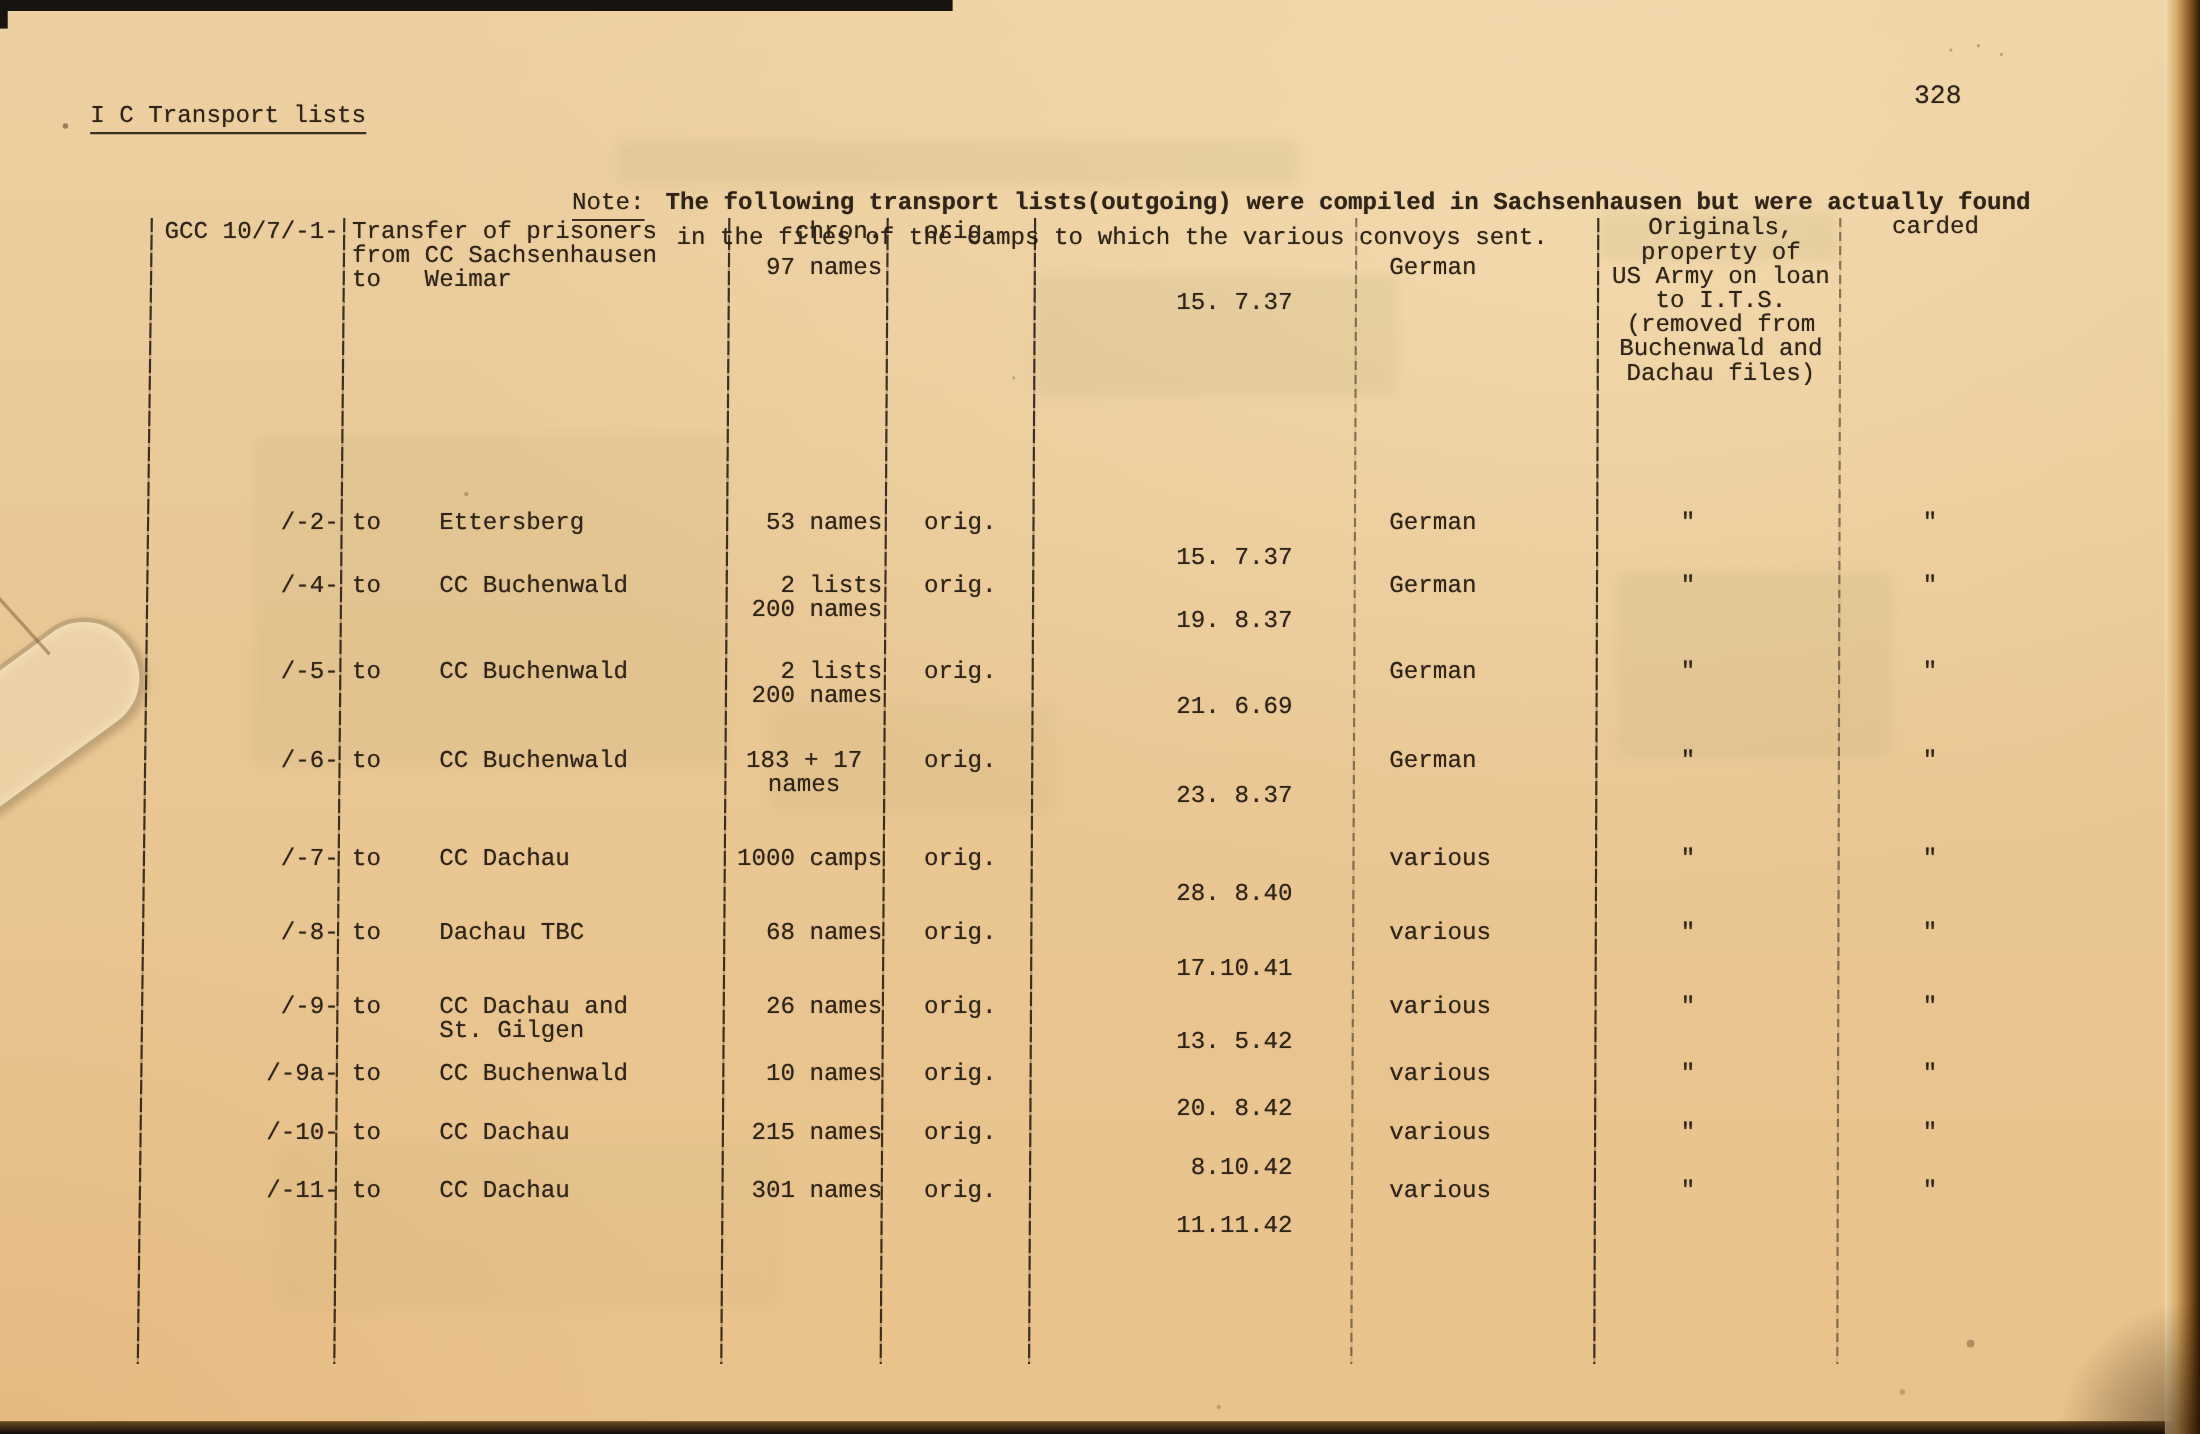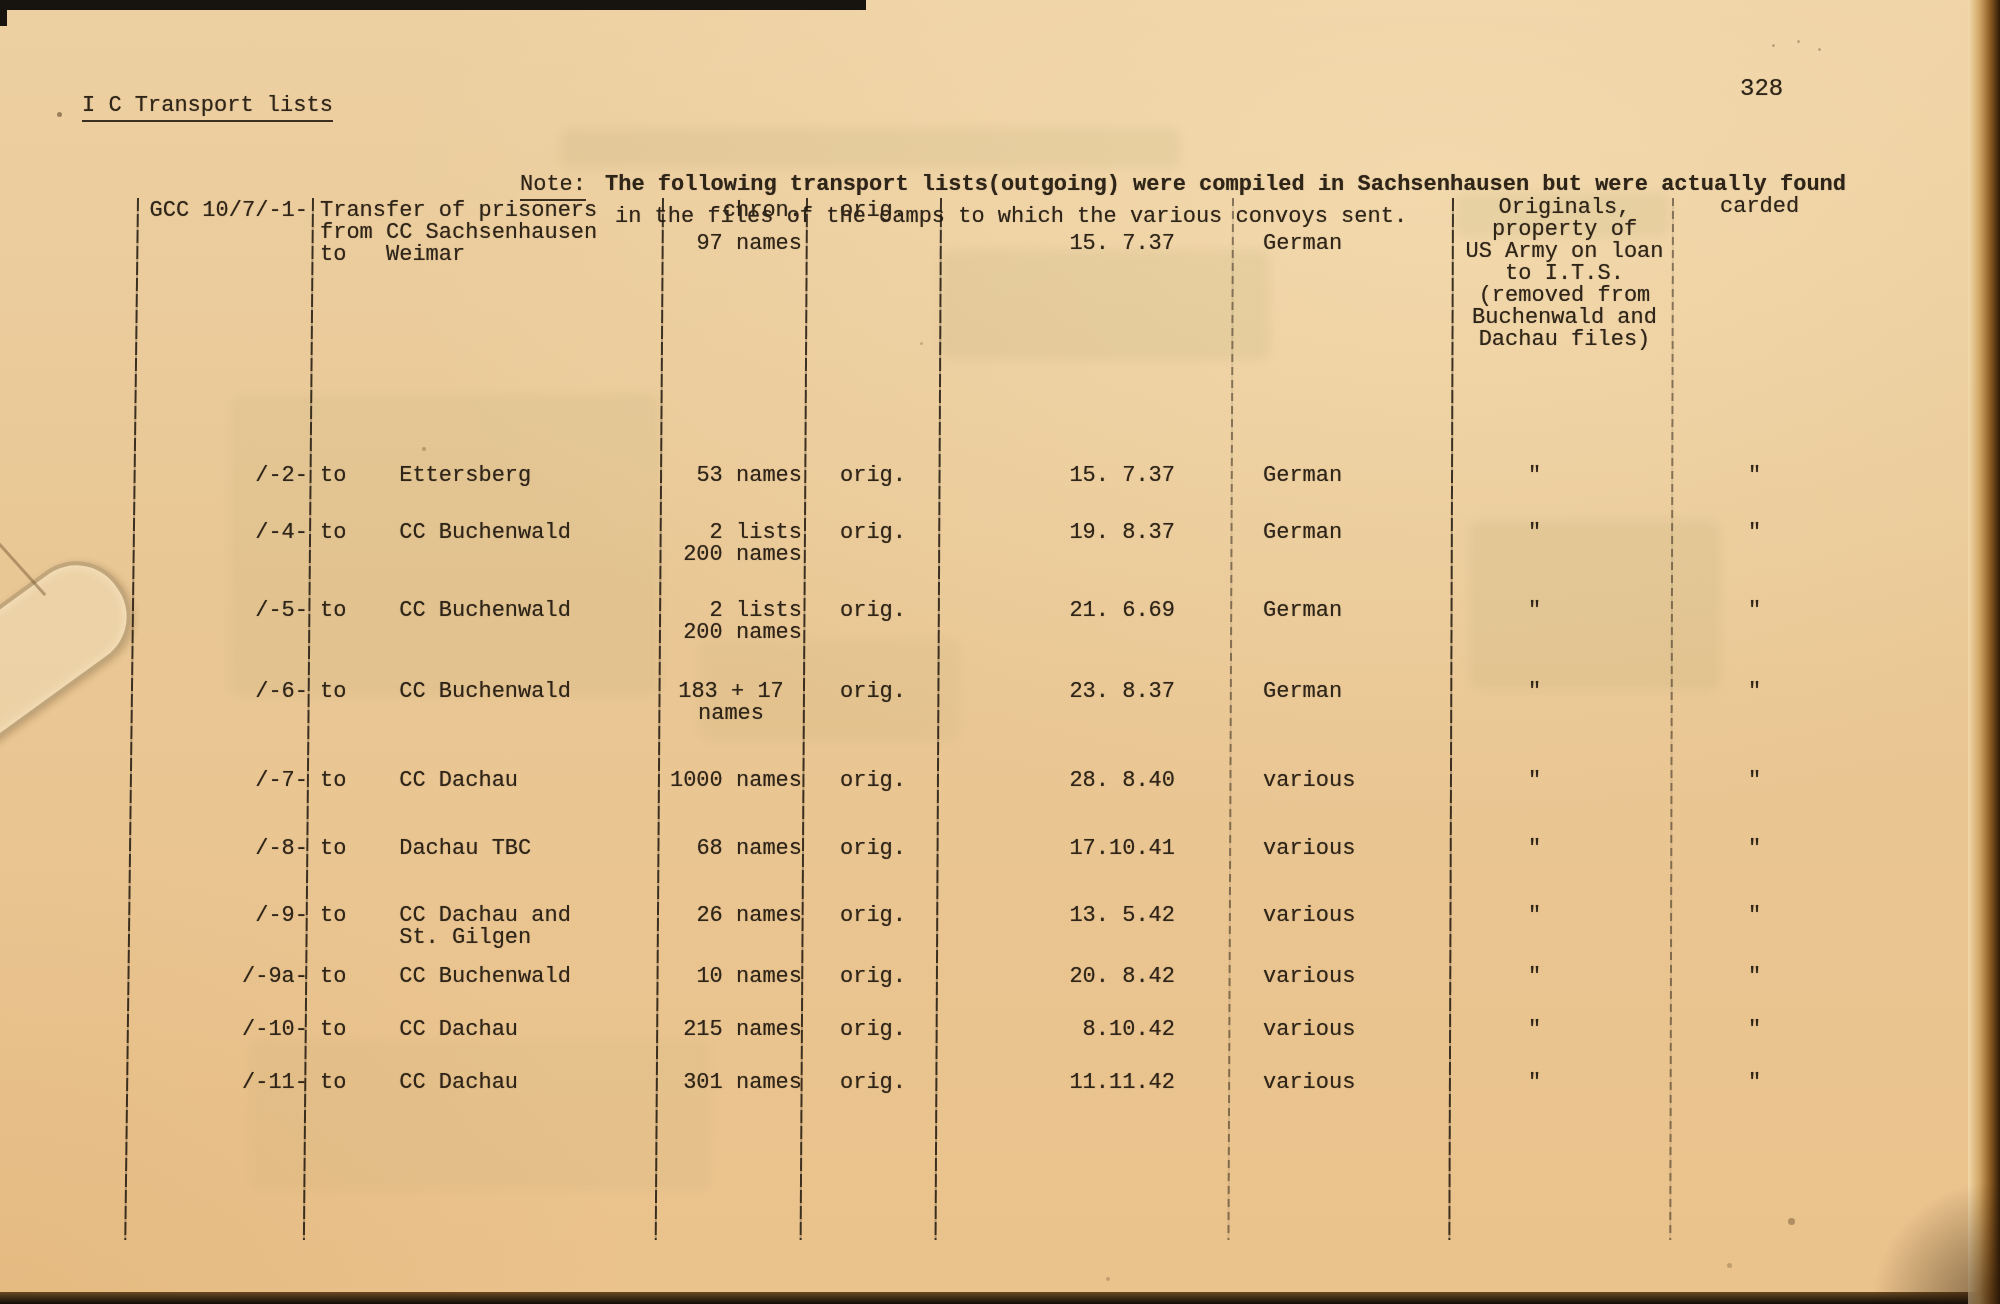--- a/index.html
+++ b/index.html
@@ -17,21 +17,21 @@
     text-shadow:0 0 1px rgba(46,36,24,0.55);
   }
   .underline{border-bottom:2.5px solid rgba(40,30,20,0.9);padding-bottom:3px;}
   .trow{position:absolute;left:0;top:0;width:2000px;height:0;}
   .trow .t{top:0;}
   .c-ref{left:140px;width:168px;text-align:right;}
   .c-desc{left:320px;width:360px;}
   .c-names{left:660px;width:142px;text-align:right;}
   .c-names.center{text-align:center;}
   .c-orig{left:808px;width:130px;text-align:center;}
-  .c-date{left:998px;width:177px;text-align:right;}
+  .c-date{left:998px;width:177px;text-align:right;margin-top:32px;}
   .c-lang{left:1263px;width:190px;}
   .c-orgn{left:1462px;width:205px;text-align:center;}
   .c-odo{left:1528px;width:44px;}
   .c-cdo{left:1748px;width:44px;}
   .vline{
     position:absolute;top:198px;height:1042px;width:2px;
     transform-origin:50% 0;
     background:repeating-linear-gradient(to bottom,
       rgba(28,20,12,0.85) 0 13px, rgba(28,20,12,0.25) 13px 16px);
   }
@@ -134,21 +134,21 @@
     <div class="t c-orig">orig.</div>
     <div class="t c-date">23. 8.37</div>
     <div class="t c-lang">German</div>
     <div class="t c-odo">"</div>
     <div class="t c-cdo">"</div>
   </div>
 
   <div class="trow" style="top:770px;">
     <div class="t c-ref">/-7-</div>
     <div class="t c-desc">to    CC Dachau</div>
-    <div class="t c-names">1000 names</div>
+    <div class="t c-names">1000 camps</div>
     <div class="t c-orig">orig.</div>
     <div class="t c-date">28. 8.40</div>
     <div class="t c-lang">various</div>
     <div class="t c-odo">"</div>
     <div class="t c-cdo">"</div>
   </div>
 
   <div class="trow" style="top:838px;">
     <div class="t c-ref">/-8-</div>
     <div class="t c-desc">to    Dachau TBC</div>

